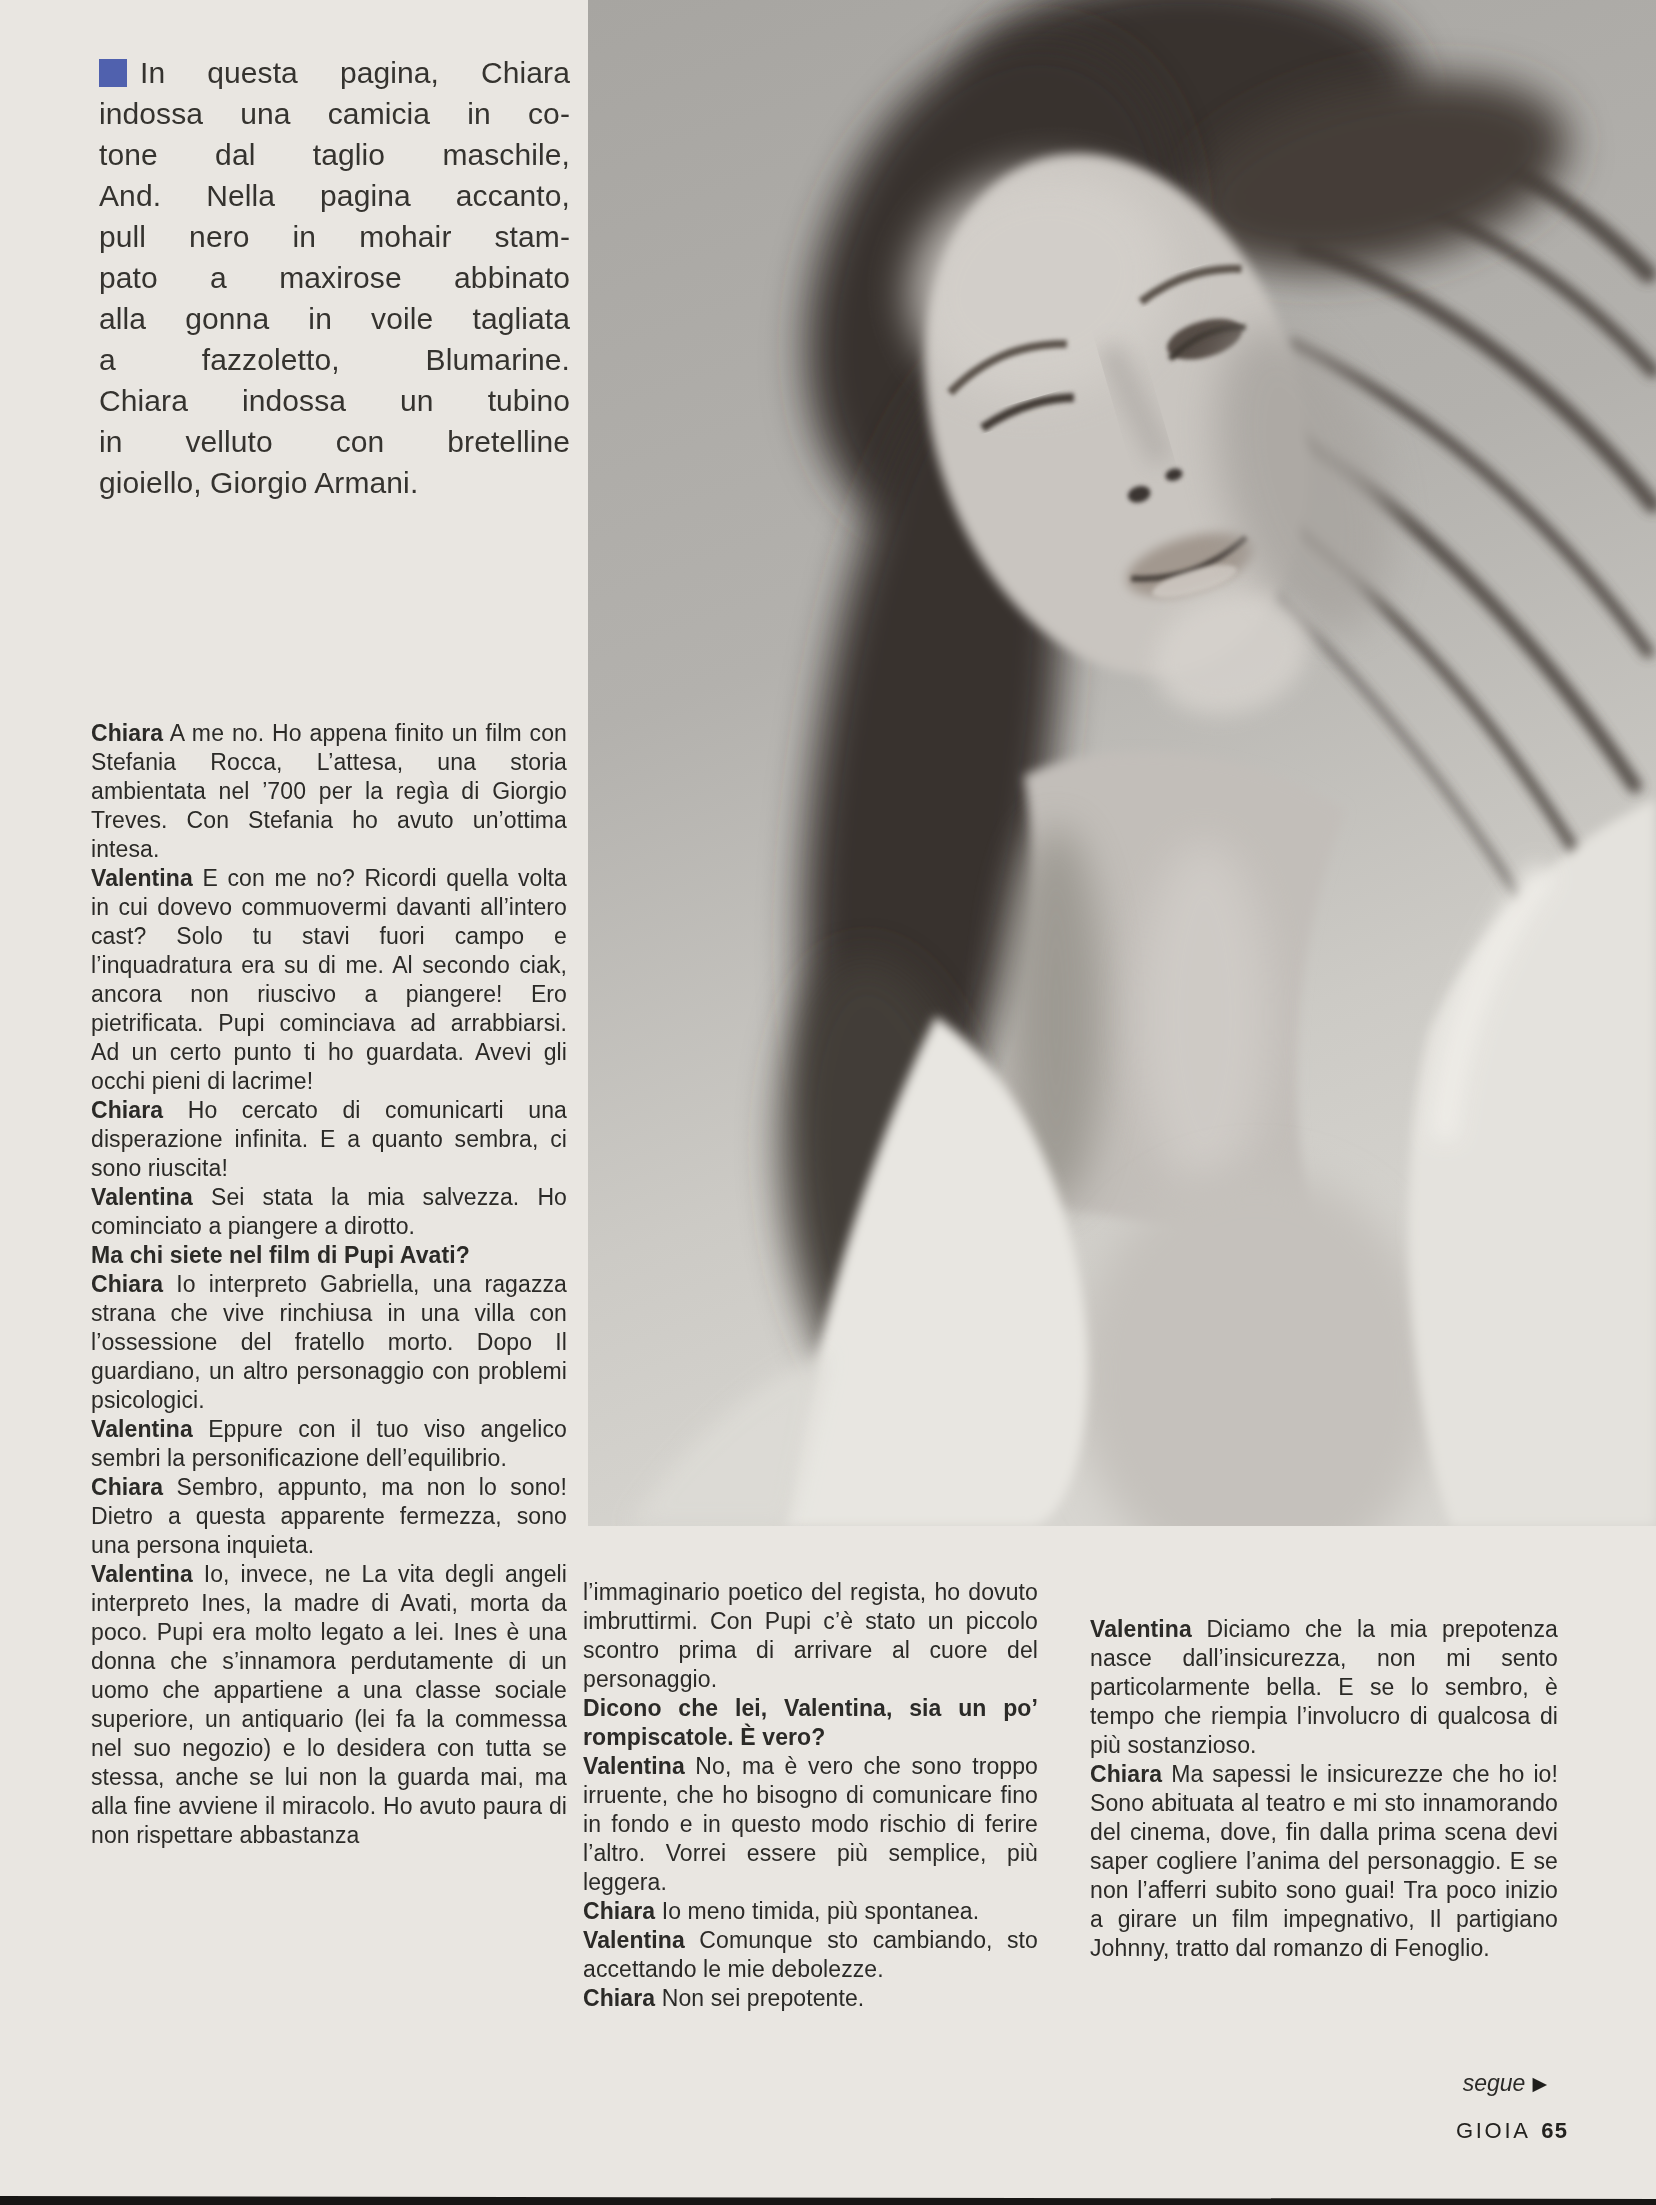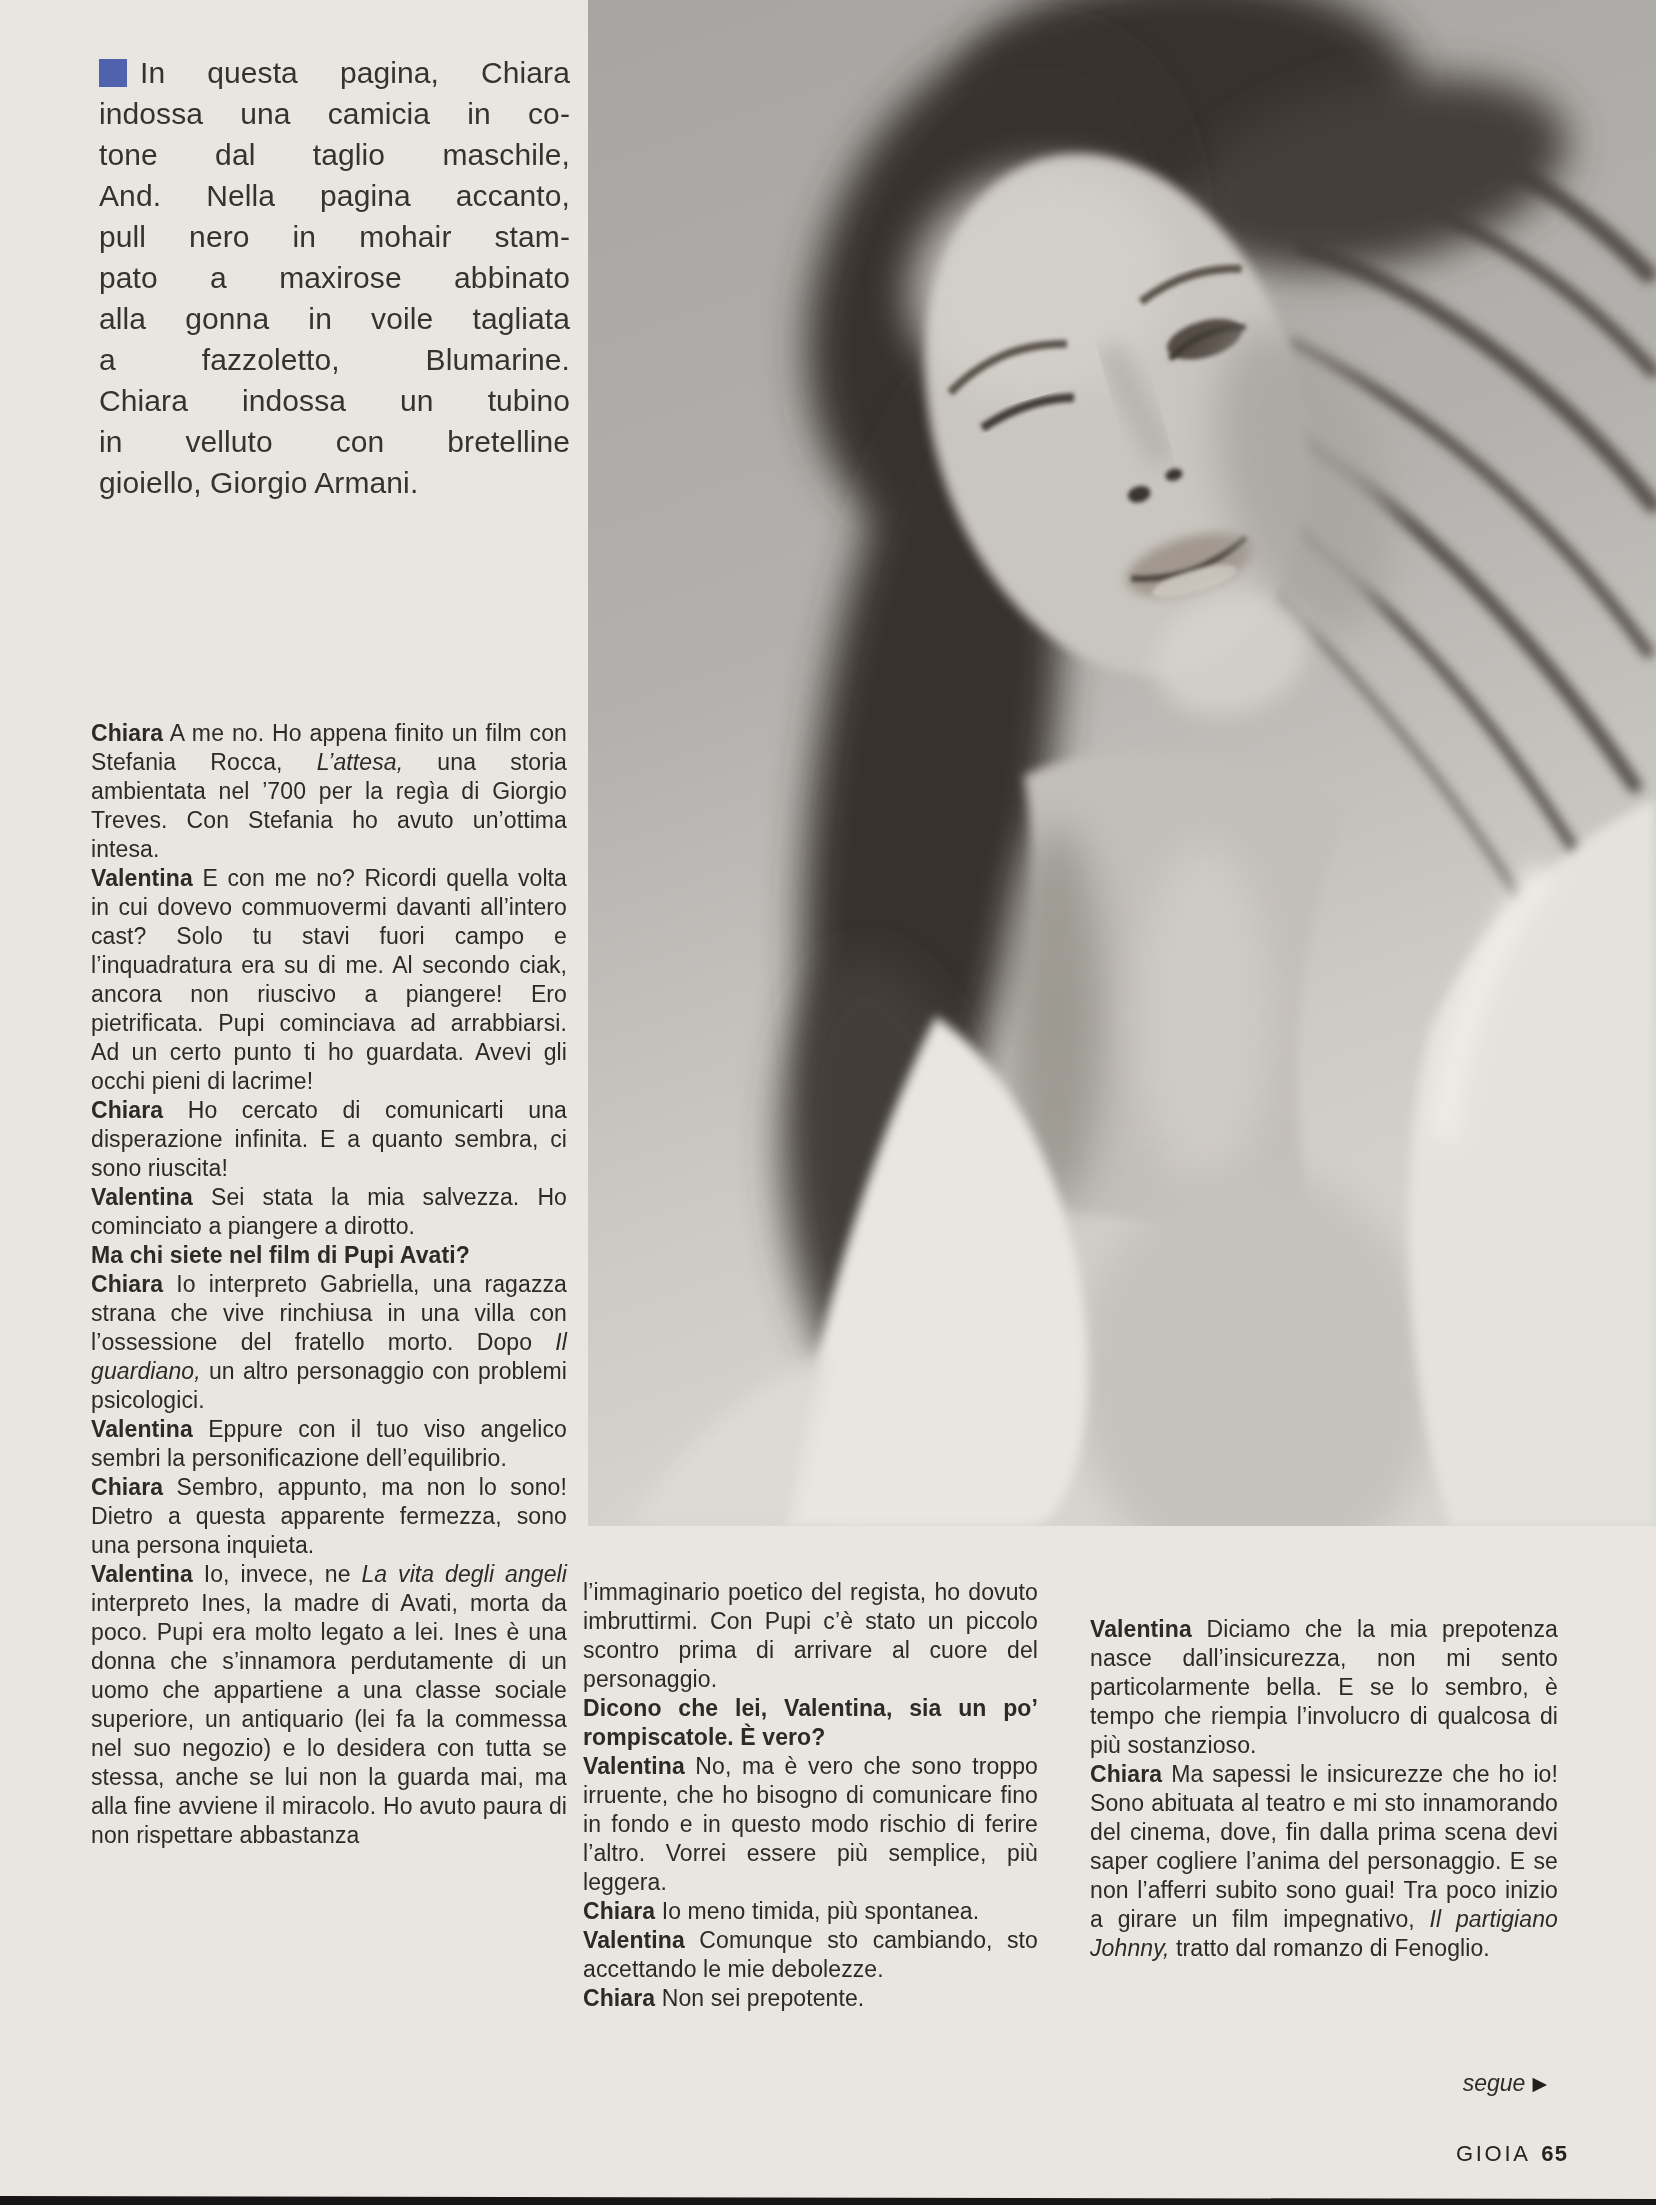--- a/index.html
+++ b/index.html
@@ -31,37 +31,37 @@
   .photo svg{display:block;width:100%;height:100%;}
   
   .col{
     position:absolute;
     font-size:23px;line-height:29px;letter-spacing:0.1px;
     text-align:justify;color:#2b2a27;
   }
   .col .para{text-align:justify;}
   .col .para:last-child{}
   .seg-b{font-weight:700;}
-  .seg-i{font-style:italic;}
+  .seg-i{}
   .col-left{left:91px;top:719px;width:476px;}
   .col-mid{left:583px;top:1578px;width:455px;}
   .col-right{left:1090px;top:1615px;width:468px;}
   
   .segue{
     position:absolute;right:109px;top:2070px;
     font-size:23px;font-style:italic;color:#2b2a27;
     display:flex;align-items:center;gap:7px;
   }
   .segue .arrow{font-style:normal;font-size:19px;line-height:23px;color:#1f1e1c;}
   .footer{
     position:absolute;left:1456px;top:2118px;
     font-size:22px;letter-spacing:2.7px;color:#23221f;
     display:flex;align-items:baseline;gap:10.7px;white-space:nowrap;
   }
-  .footer .num{font-weight:700;letter-spacing:1.3px;margin-top:23px;}
+  .footer .num{font-weight:700;letter-spacing:1.3px;}
   
   .bottom-strip{
     position:absolute;left:0;bottom:0;width:100%;height:10.7px;
     background:#171614;
     clip-path:polygon(0 15%,100% 45%,100% 100%,0 100%);
   }
 </style>
 </head>
 <body>
 

